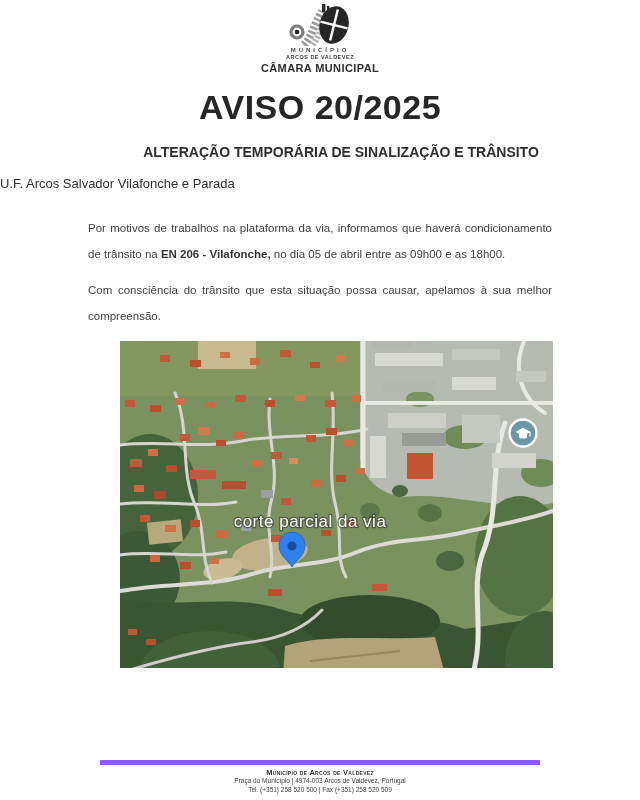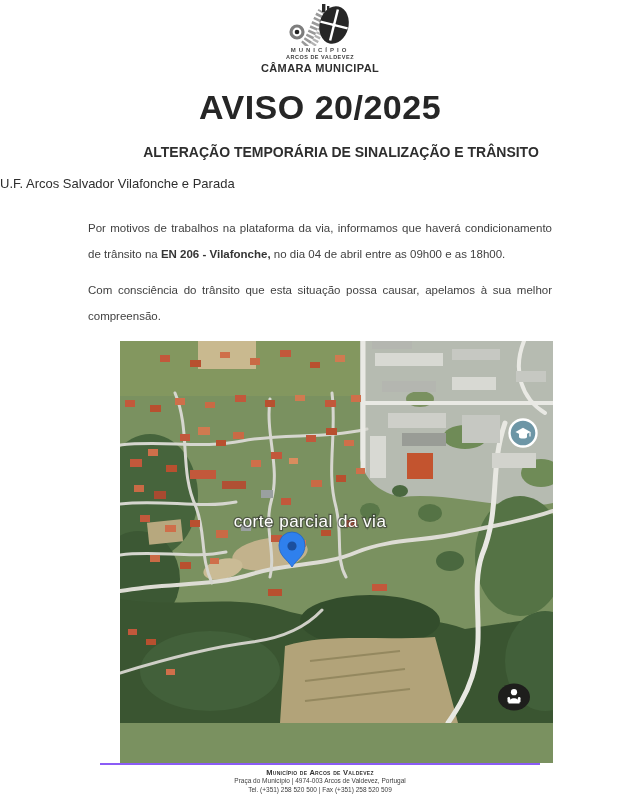--- a/index.html
+++ b/index.html
@@ -49,35 +49,35 @@
     font-size: 11.5px; line-height: 26px;
     text-align: justify; color: #3f3f3f;
   }
   .p1 { margin-top: 24px; }
   .p2 { margin-top: 10px; }
   .body-text b { color: #353535; }
 
   
   .map-frame {
     position: absolute; left: 120px; top: 341px;
-    width: 433px; height: 422px; overflow: hidden;
+    width: 433px; height: 327px; overflow: hidden;
     background: #7a9160;
   }
   .map-frame svg { display: block; }
   .map-label-text {
     font-family: "Liberation Sans", sans-serif;
     font-size: 17px; letter-spacing: 0.5px;
     fill: #ffffff; stroke: rgba(45,45,45,0.55); stroke-width: 2.5px;
     paint-order: stroke; font-weight: normal;
   }
 
   
   .footer {
     position: absolute; left: 100px; bottom: 6px; width: 440px;
-    border-top: 2px solid #8b5cf6; padding-top: 3px;
+    border-top: 5px solid #8b5cf6; padding-top: 3px;
     text-align: center; color: #3d3d3d;
   }
   .footer-line1 {
     font-size: 7.5px; font-weight: bold; font-variant: small-caps;
     letter-spacing: 0.3px; line-height: 9px; color: #333;
   }
   .footer-line2, .footer-line3 { font-size: 6.5px; line-height: 8.5px; color: #3d3d3d; }
 </style>
 </head>
 <body>
@@ -106,21 +106,21 @@
     <div class="logo-line1">MUNICÍPIO</div>
     <div class="logo-line2">ARCOS DE VALDEVEZ</div>
   </div>
 
   <div class="org-label">CÂMARA MUNICIPAL</div>
 
   <h1 class="title">AVISO 20/2025</h1>
   <h2 class="subtitle">ALTERAÇÃO TEMPORÁRIA DE SINALIZAÇÃO E TRÂNSITO</h2>
   <h3 class="location">U.F. Arcos Salvador Vilafonche e Parada</h3>
 
-  <p class="body-text p1"><span>Por motivos de trabalhos na plataforma da via, informamos que haverá condicionamento de trânsito na </span><b>EN 206 - Vilafonche,</b><span> no dia 04 de abril entre as 09h00 e as 18h00.</span></p>
+  <p class="body-text p1"><span>Por motivos de trabalhos na plataforma da via, informamos que haverá condicionamento de trânsito na </span><b>EN 206 - Vilafonche,</b><span> no dia 05 de abril entre as 09h00 e as 18h00.</span></p>
 
   <p class="body-text p2">Com consciência do trânsito que esta situação possa causar, apelamos à sua melhor compreensão.</p>
 
   <div class="map-frame">
     <svg width="433" height="382" viewBox="0 0 433 382">
 
       <rect width="433" height="382" fill="#7a9160"></rect>
       <rect x="0" y="0" width="260" height="55" fill="#83975f"></rect>
       <rect x="78" y="0" width="58" height="28" fill="#c9b98f"></rect>
 

